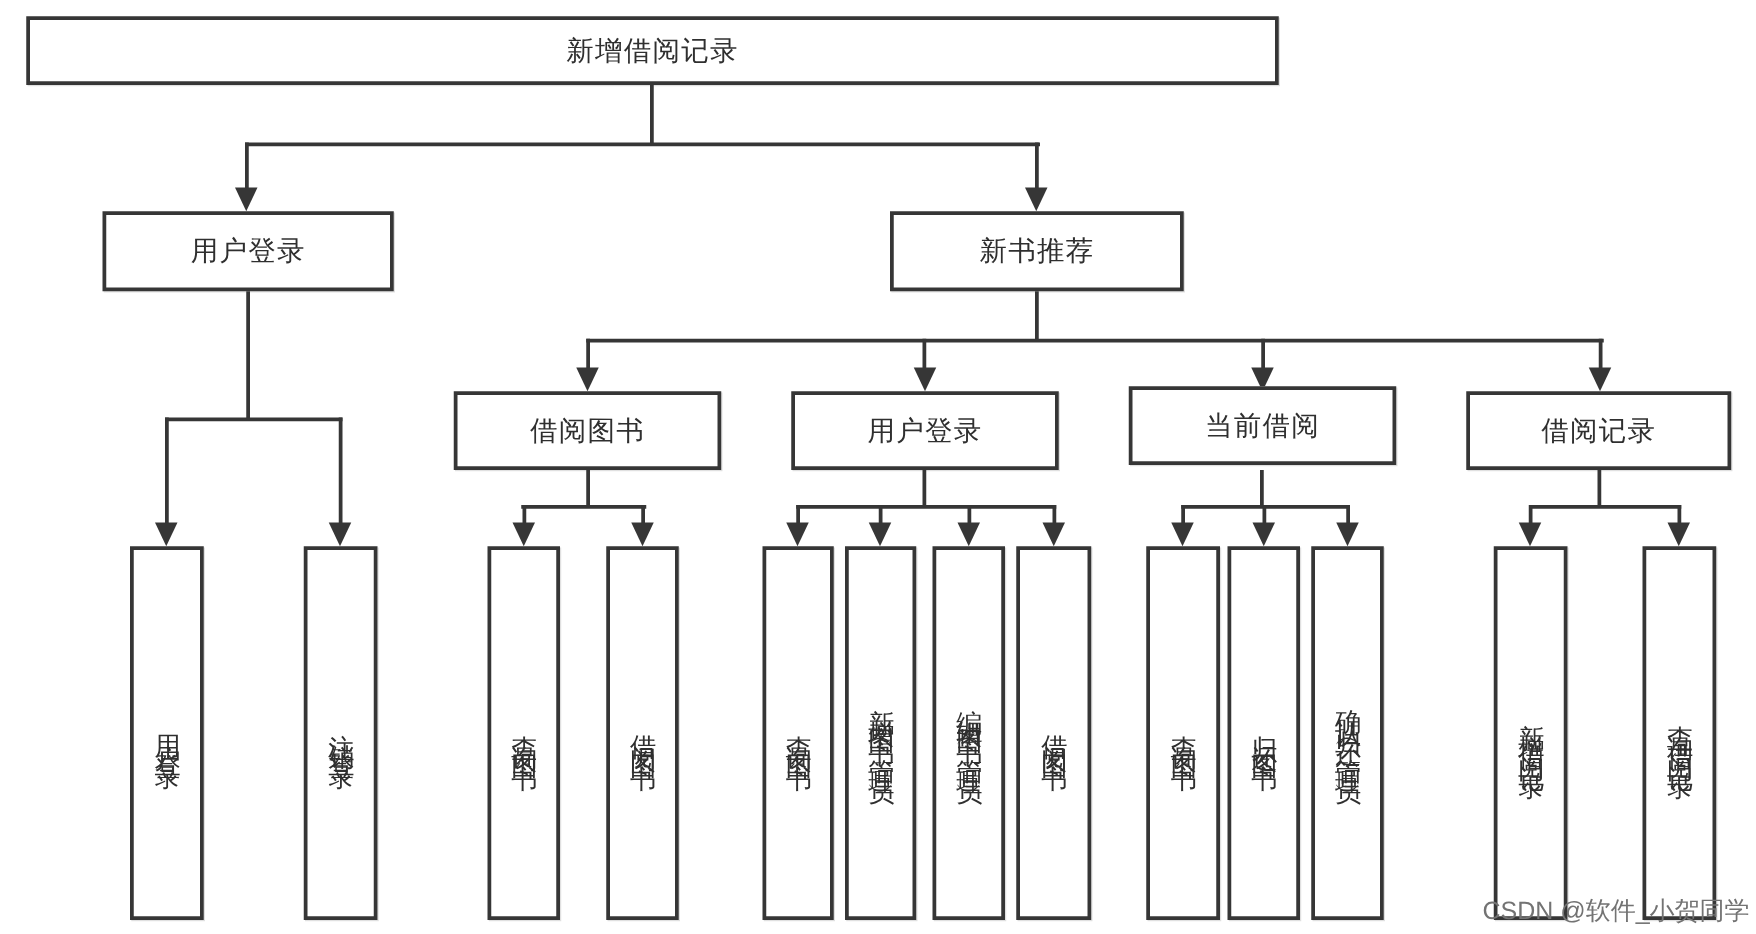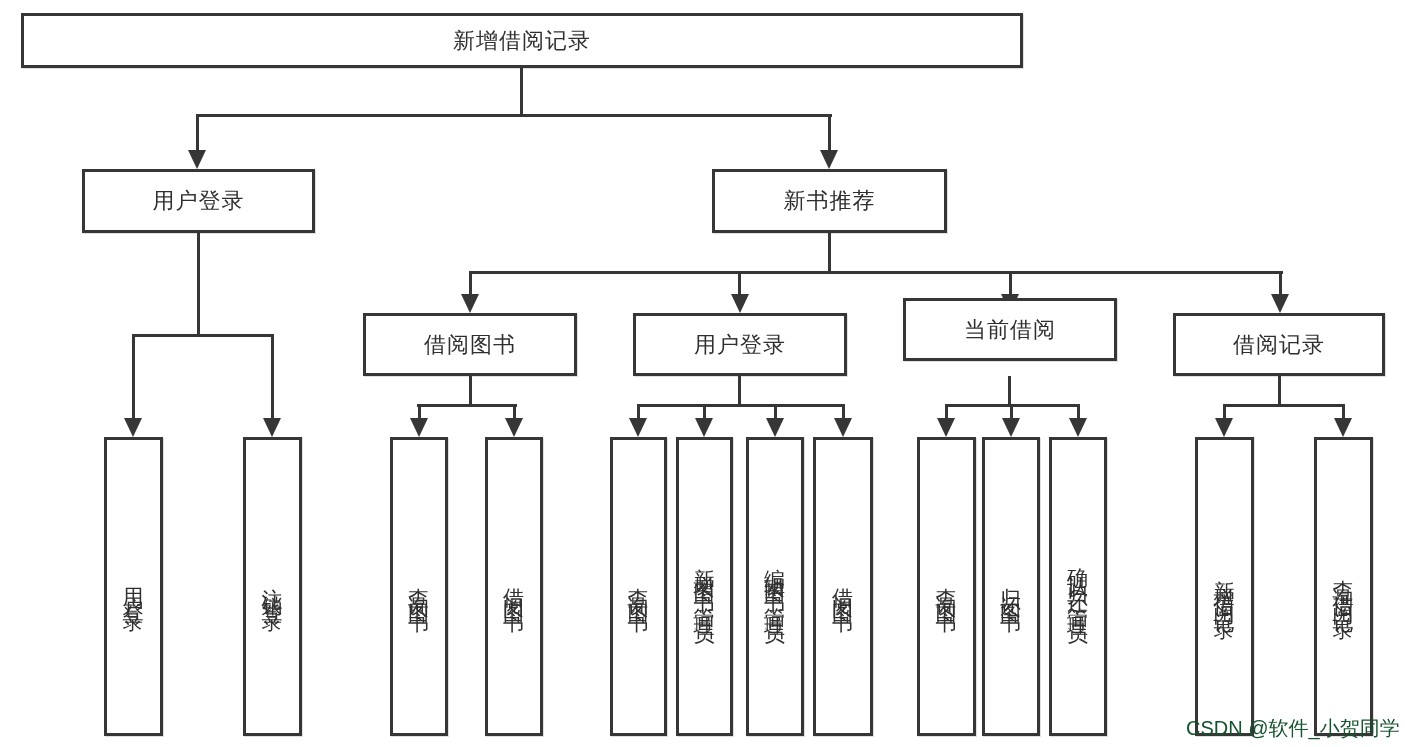--- a/index.html
+++ b/index.html
@@ -23,21 +23,21 @@
     color:#2f2f2f; line-height:1.1; white-space:nowrap;
   }
   .ln { position:absolute; background:#363636; }
   .arr {
     position:absolute; width:0; height:0;
     border-left:9px solid transparent; border-right:9px solid transparent;
     border-top:19px solid #363636;
   }
   .watermark {
     position:absolute; left:1186px; top:715px; font-size:20px;
-    color:#14532d; white-space:nowrap;
+    color:#737373; white-space:nowrap;
   }
 </style>
 </head>
 <body>
 
 <div class="canvas">
 
   <div class="hbox" style="left:21px;top:13px;width:1002px;height:55px;">新增借阅记录</div>
 
   <div class="ln" style="left:520px;top:68px;width:3px;height:48px;"></div>
@@ -63,21 +63,21 @@
   <div class="arr" style="left:461px;top:294px;"></div>
   <div class="ln" style="left:738px;top:271px;width:3px;height:25px;"></div>
   <div class="arr" style="left:731px;top:294px;"></div>
   <div class="ln" style="left:1009px;top:271px;width:3px;height:25px;"></div>
   <div class="arr" style="left:1001px;top:294px;"></div>
   <div class="ln" style="left:1279px;top:271px;width:3px;height:25px;"></div>
   <div class="arr" style="left:1271px;top:294px;"></div>
 
   <div class="hbox" style="left:363px;top:313px;width:214px;height:63px;">借阅图书</div>
   <div class="hbox" style="left:633px;top:313px;width:214px;height:63px;">用户登录</div>
-  <div class="hbox" style="left:903px;top:298px;width:214px;height:63px;text-align:right;">当前借阅</div>
+  <div class="hbox" style="left:903px;top:309px;width:214px;height:63px;text-align:right;">当前借阅</div>
   <div class="hbox" style="left:1173px;top:313px;width:212px;height:63px;">借阅记录</div>
 
   <div class="ln" style="left:469px;top:376px;width:3px;height:30px;"></div>
   <div class="ln" style="left:417px;top:404px;width:100px;height:3px;"></div>
   <div class="ln" style="left:418px;top:404px;width:3px;height:16px;"></div>
   <div class="arr" style="left:410px;top:418px;"></div>
   <div class="ln" style="left:513px;top:404px;width:3px;height:16px;"></div>
   <div class="arr" style="left:505px;top:418px;"></div>
 
   <div class="ln" style="left:738px;top:376px;width:3px;height:30px;"></div>

